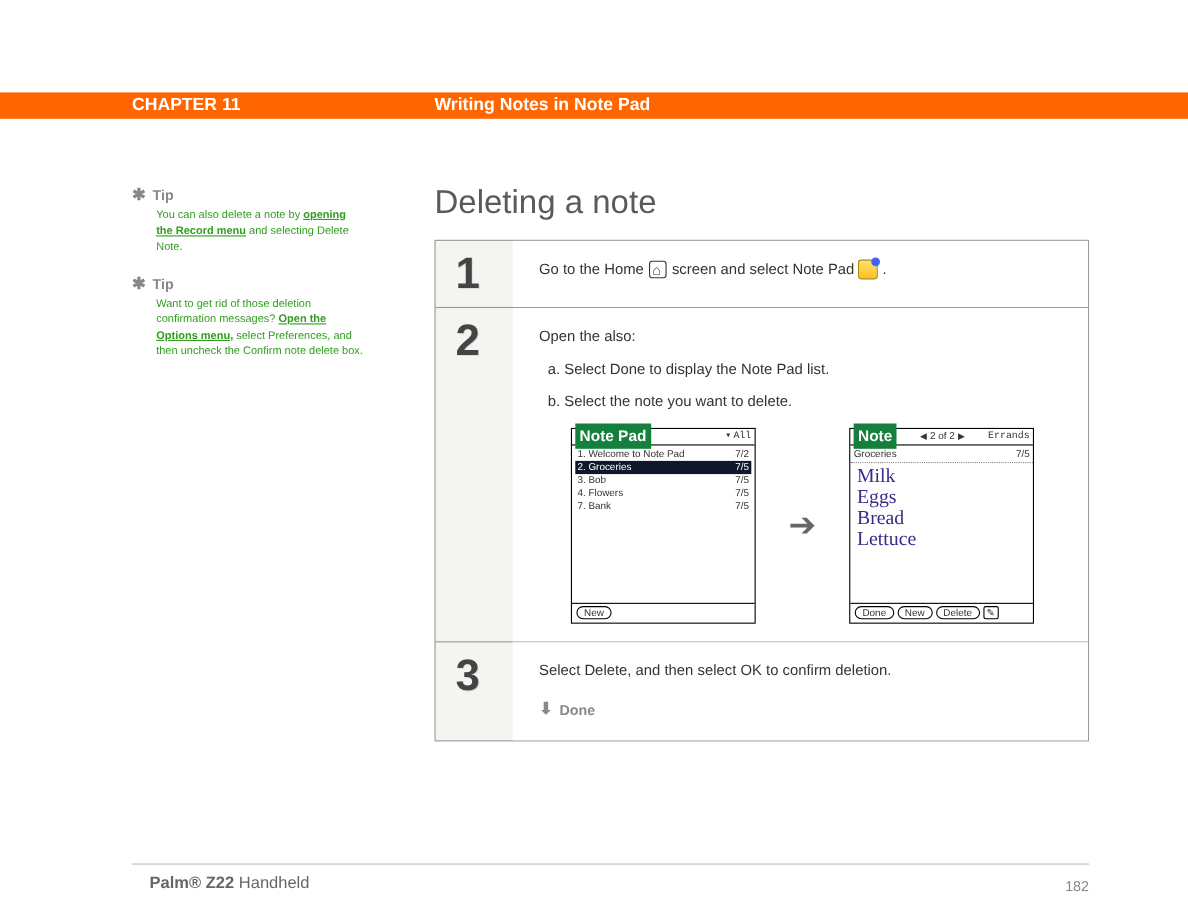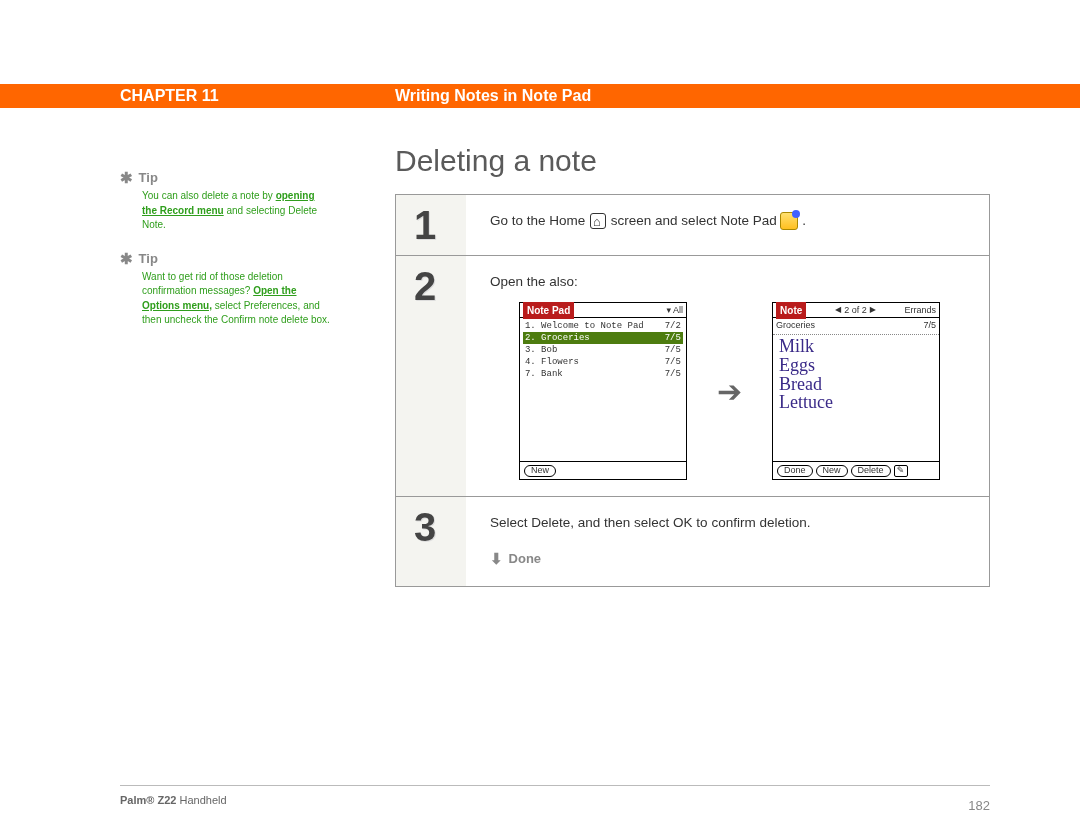--- a/index.html
+++ b/index.html
@@ -49,21 +49,21 @@
     color: #2f9e1c;
     font-size: 10px;
     line-height: 1.45;
     padding-left: 22px;
   }
   .tip-body b { font-weight: bold; text-decoration: underline; }
 
   .main {
     position: absolute;
     left: 395px;
-    top: 144px;
+    top: 168px;
     width: 595px;
   }
   .main-title {
     font-size: 30px;
     color: #5a5a5a;
     font-weight: normal;
     margin-bottom: 16px;
   }
 
   .steps-box {
@@ -148,33 +148,33 @@
   }
   .ps-titlebar {
     display: flex;
     justify-content: space-between;
     align-items: center;
     border-bottom: 1px solid #000;
     height: 15px;
     padding: 0 3px;
   }
   .ps-titlebar .left-lbl {
-    background: #b91c1c;
+    background: #15803d;
     color: #fff;
     font-weight: bold;
     padding: 1px 4px;
-    font-size: 10px;
-  }
-  .ps-titlebar .right-lbl { font-size: 9px; }
+    font-size: 14px;
+  }
+  .ps-titlebar .right-lbl { font-size: 9px; font-family: Liberation Mono, monospace; }
   .ps-titlebar .mid-nav { font-size: 9px; display: flex; gap: 3px; align-items:center;}
   .ps-titlebar .mid-nav .tri { font-size: 8px;}
 
-  .ps-body { flex: 1; overflow: hidden; padding: 2px 3px; font-family: Liberation Mono, monospace; }
+  .ps-body { flex: 1; overflow: hidden; padding: 2px 3px; }
   .ps-row { display: flex; justify-content: space-between; padding: 0 2px; height: 12px; align-items: center;}
-  .ps-row.sel { background: #4d7c0f; color: #fff; }
+  .ps-row.sel { background: #0f172a; color: #fff; }
 
   .ps-footer {
     border-top: 1px solid #000;
     height: 18px;
     display: flex;
     align-items: center;
     padding: 0 4px;
     gap: 3px;
     margin-top: 36px;
   }
@@ -217,23 +217,23 @@
 
   .footer-rule {
     position: absolute;
     left: 120px;
     top: 785px;
     width: 870px;
     border-top: 1px solid #bbb;
   }
   .footer-left {
     position: absolute;
-    left: 120px;
+    left: 136px;
     top: 794px;
-    font-size: 11px;
+    font-size: 15px;
     color: #666;
   }
   .footer-right {
     position: absolute;
     right: 90px;
     top: 798px;
     font-size: 13px;
     color: #888;
   }
 
@@ -285,20 +285,24 @@
             <span class="notepad-icon"></span>
           </span>
         <span>.</span>
       </div>
     </div>
 
     <div class="step-row">
       <div class="step-num">2</div>
       <div class="step-content">
         <div>Open the also:</div>
+        <div class="sub-list">
+          <div>a.  Select Done to display the Note Pad list.</div>
+          <div>b.  Select the note you want to delete.</div>
+        </div>
 
         <div class="screenshots">
 
           <div class="palm-screen">
             <div class="ps-titlebar">
               <span class="left-lbl">Note Pad</span>
               <span class="right-lbl"><span class="dropdown-caret">▾</span><span>All</span></span>
             </div>
             <div class="ps-body">
               <div class="ps-row">

